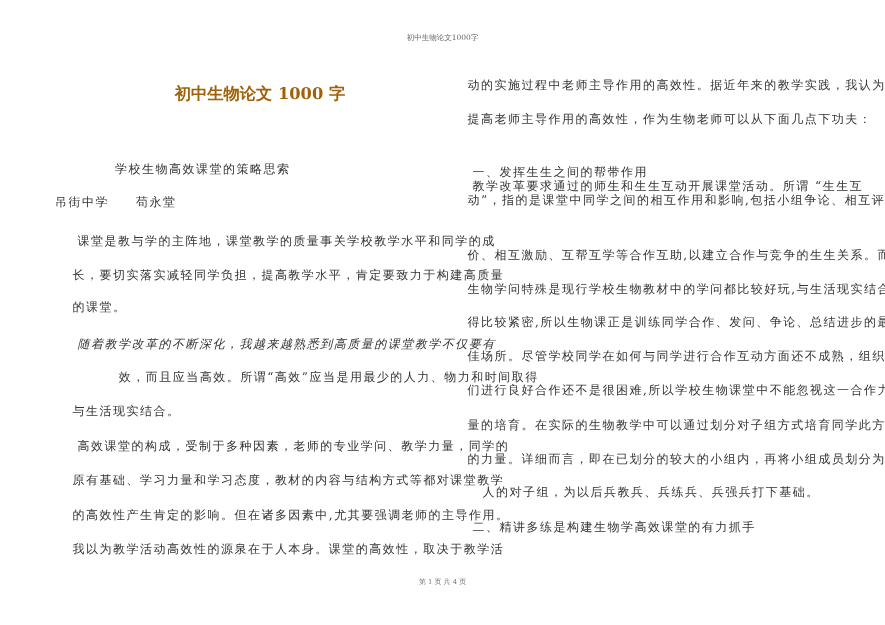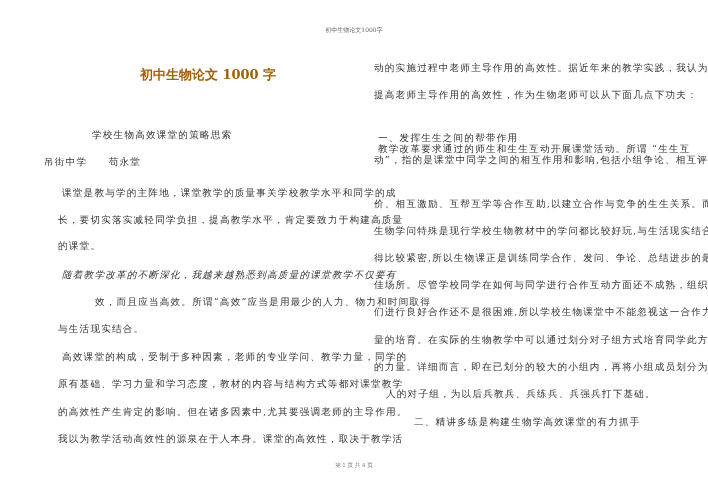--- a/index.html
+++ b/index.html
@@ -37,15 +37,15 @@
 <div class="line" style="top:143px;left:378px;">教学改革要求通过的师生和生生互动开展课堂活动。所谓 “生生互</div>
 <div class="line" style="top:154px;left:374px;">动”，指的是课堂中同学之间的相互作用和影响,包括小组争论、相互评</div>
 <div class="line" style="top:198px;left:374px;">价、相互激励、互帮互学等合作互助,以建立合作与竞争的生生关系。而</div>
 <div class="line" style="top:225px;left:374px;">生物学问特殊是现行学校生物教材中的学问都比较好玩,与生活现实结合</div>
 <div class="line" style="top:252px;left:374px;">得比较紧密,所以生物课正是训练同学合作、发问、争论、总结进步的最</div>
 <div class="line" style="top:279px;left:374px;">佳场所。尽管学校同学在如何与同学进行合作互动方面还不成熟，组织他</div>
 <div class="line" style="top:306px;left:374px;">们进行良好合作还不是很困难,所以学校生物课堂中不能忽视这一合作力</div>
 <div class="line" style="top:334px;left:374px;">量的培育。在实际的生物教学中可以通过划分对子组方式培育同学此方面</div>
 <div class="line" style="top:361px;left:374px;">的力量。详细而言，即在已划分的较大的小组内，再将小组成员划分为两</div>
 <div class="line" style="top:388px;left:374px;margin-left:12px;">人的对子组，为以后兵教兵、兵练兵、兵强兵打下基础。</div>
-<div class="line" style="top:416px;left:378px;margin-left:36px;">二、精讲多练是构建生物学高效课堂的有力抓手</div>
+<div class="line" style="top:416px;left:378px;">二、精讲多练是构建生物学高效课堂的有力抓手</div>
 
 <div class="footer">第 1 页 共 4 页</div>
 
 </body></html>

